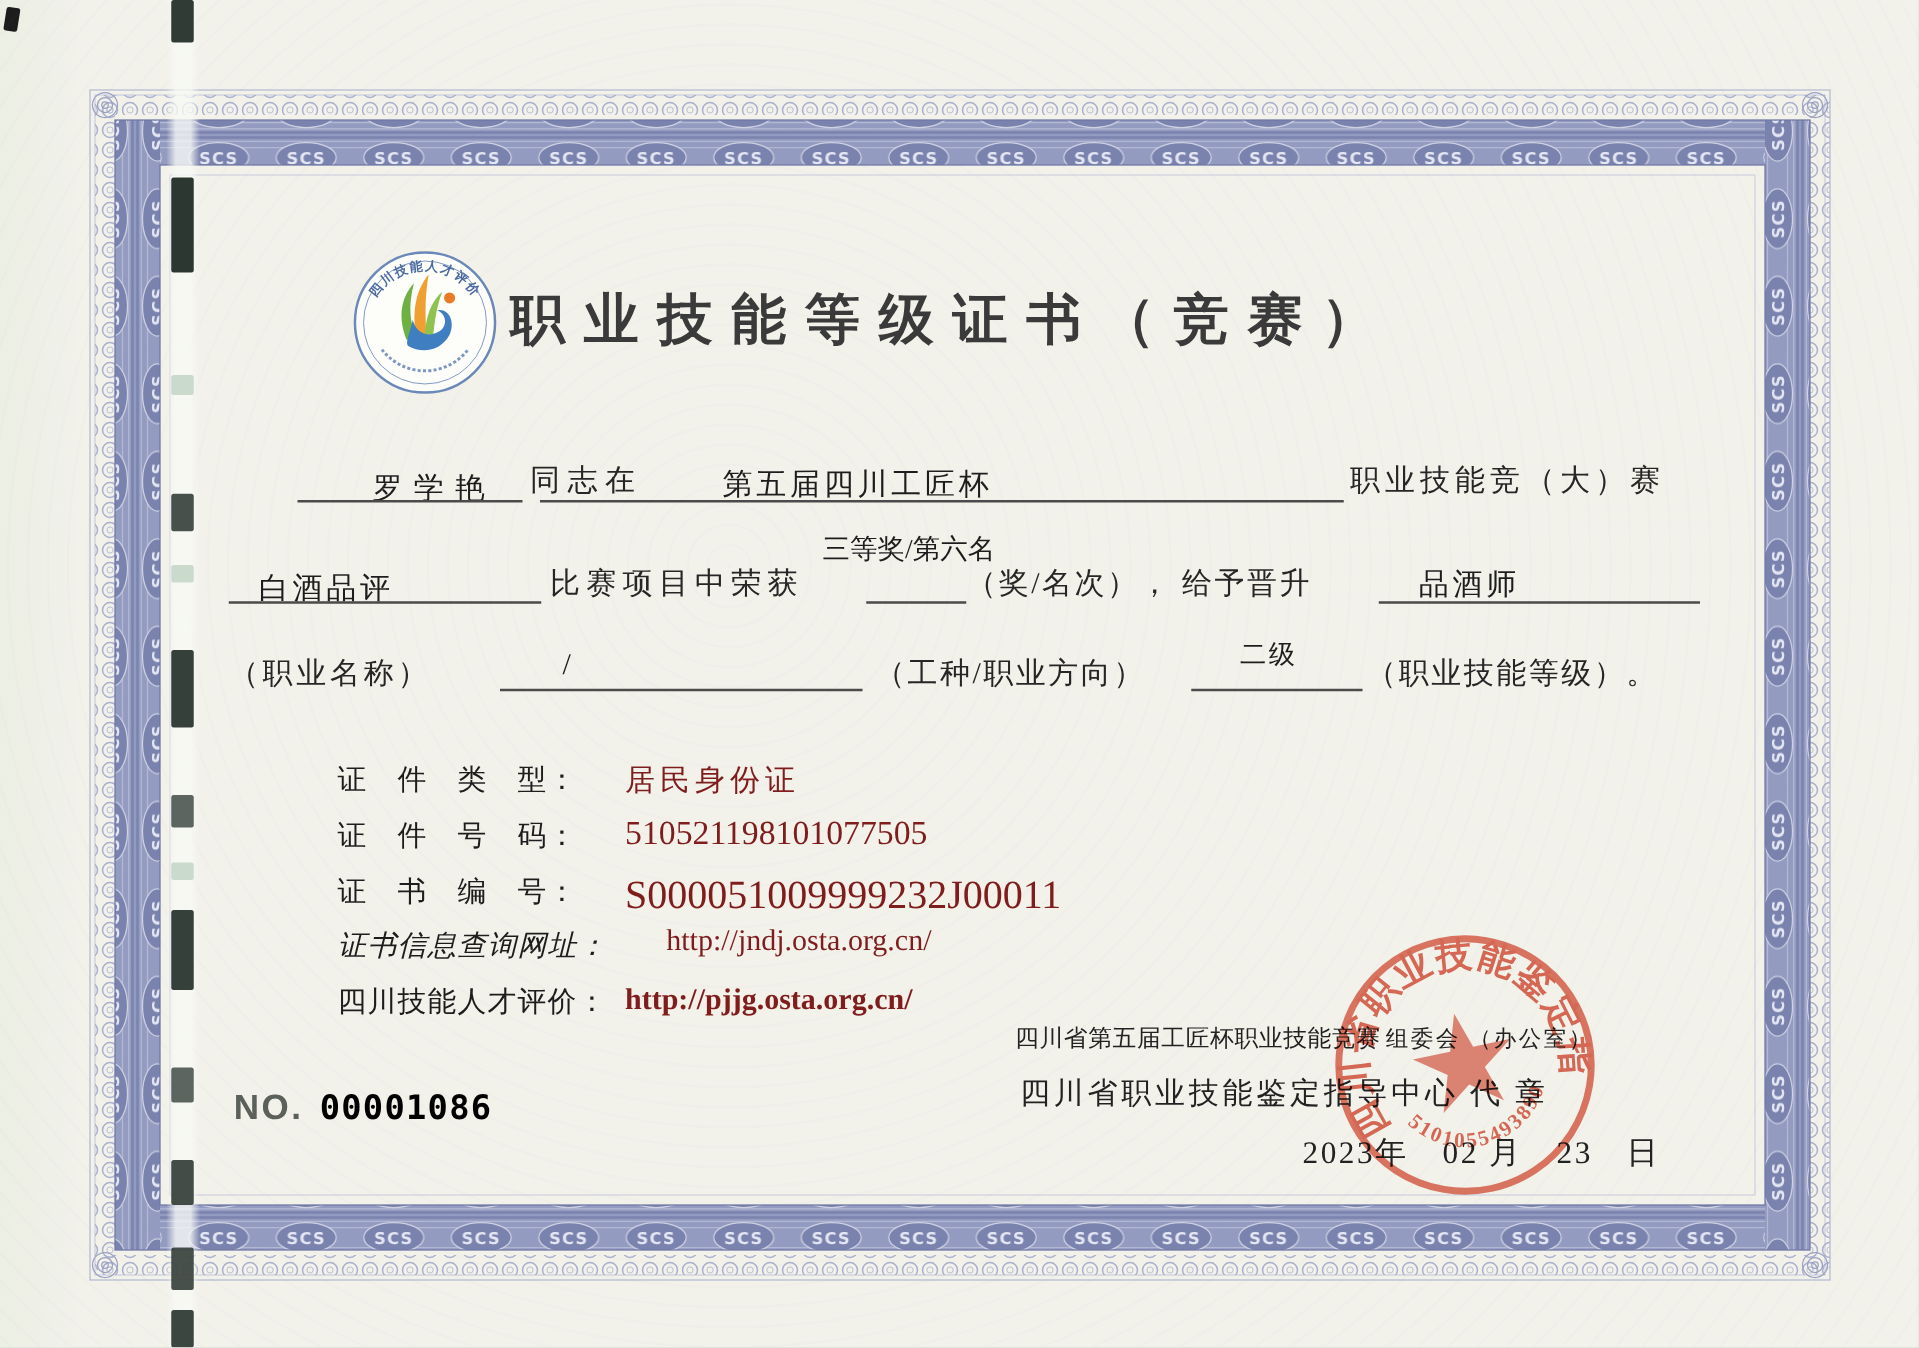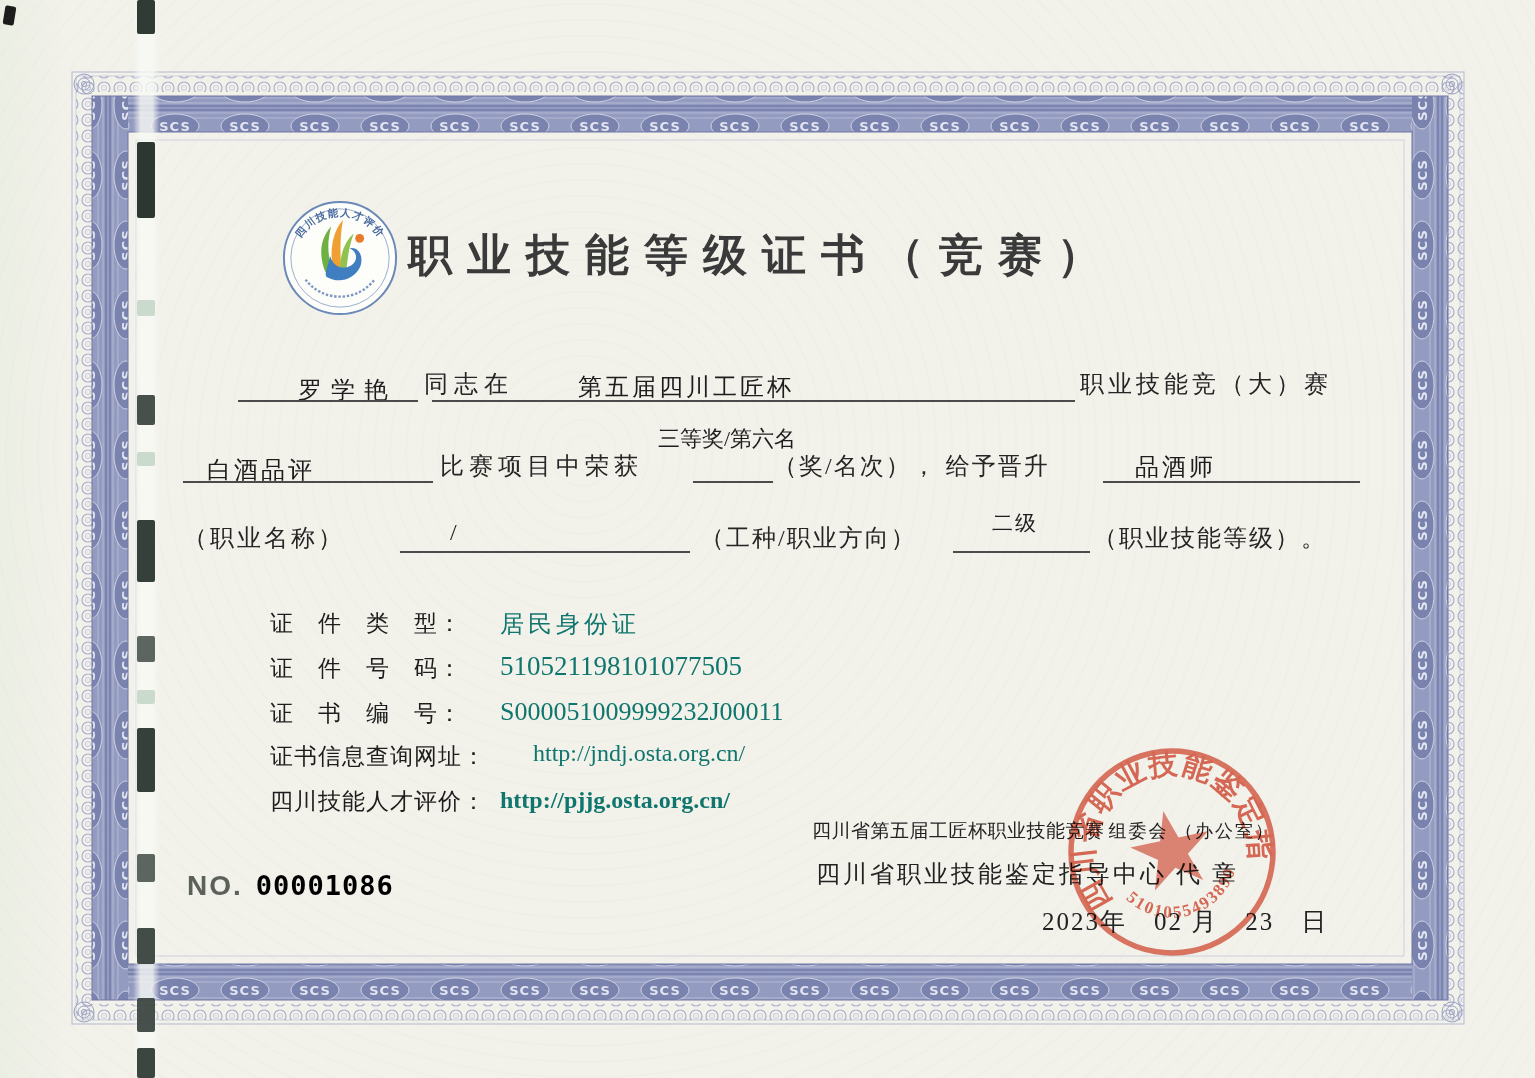--- a/index.html
+++ b/index.html
@@ -24,21 +24,21 @@
   .bmark.green{background:#9fbfa8;}
   
   .content{left:0;top:0;width:1535px;height:1078px;z-index:3;}
   .logo{left:281px;top:198px;width:118px;height:120px;}
   .title{left:408px;top:226px;width:980px;font-size:44px;font-weight:bold;
     letter-spacing:15px;color:#3a3a3a;white-space:nowrap;}
   .printed{font-size:24px;color:#262626;white-space:nowrap;}
   .filled{font-size:24px;color:#1d1d1d;white-space:nowrap;}
   .uline{border-bottom:2px solid #4b4b4b;height:0;}
   .info-label{font-size:23px;color:#1d1d1d;white-space:nowrap;letter-spacing:1px;}
-  .info-value{font-size:24px;color:#0f766e;white-space:nowrap;}
+  .info-value{font-size:24px;color:#7f1d1d;white-space:nowrap;}
   .issuer-line1{left:812px;top:818px;display:flex;align-items:baseline;white-space:nowrap;}
   .issuer-small{font-size:19px;letter-spacing:.5px;color:#222;}
   .issuer-large{font-size:18px;letter-spacing:2px;color:#222;margin-left:4px;}
   .issuer-line2{left:816px;top:858px;font-size:24px;letter-spacing:3px;color:#222;white-space:nowrap;}
   .issuer-date{left:1042px;top:905px;font-size:25px;letter-spacing:2px;color:#222;white-space:nowrap;}
   .seal{left:1032px;top:712px;z-index:5;opacity:.88;mix-blend-mode:multiply;}
   .serial{left:187px;top:870px;display:flex;align-items:baseline;gap:13px;z-index:4;}
   .serial-prefix{font-family:"Liberation Sans","DejaVu Sans",sans-serif;font-weight:bold;
     font-size:28px;color:#5c605a;letter-spacing:2px;}
   .serial-number{font-family:"DejaVu Sans Mono",monospace;font-weight:bold;
@@ -154,22 +154,22 @@
     <span class="abs filled" style="left:992px;top:509px;font-size:21px;letter-spacing:2px;">二级</span>
     <span class="abs printed" style="left:1093px;top:522px;letter-spacing:2px;">（职业技能等级）。</span>
     <div class="abs uline" style="left:400px;top:551px;width:290px;"></div>
     <div class="abs uline" style="left:953px;top:551px;width:137px;"></div>
 
     <span class="abs info-label" style="left:270px;top:608px;">证　件　类　型：</span>
     <span class="abs info-value" style="left:500px;top:608px;letter-spacing:4px;">居民身份证</span>
     <span class="abs info-label" style="left:270px;top:653px;">证　件　号　码：</span>
     <span class="abs info-value" style="left:500px;top:651px;font-size:27px;">510521198101077505</span>
     <span class="abs info-label" style="left:270px;top:698px;">证　书　编　号：</span>
-    <span class="abs info-value" style="left:500px;top:697px;font-size:26px;">S000051009999232J00011</span>
-    <span class="abs info-label" style="left:270px;top:741px;">证书信息查询网址：</span>
+    <span class="abs info-value" style="left:500px;top:697px;font-size:32px;">S000051009999232J00011</span>
+    <span class="abs info-label" style="left:270px;top:741px;font-style:italic;">证书信息查询网址：</span>
     <span class="abs info-value" style="left:500px;top:740px;font-weight:400;margin-left:33px;">http://jndj.osta.org.cn/</span>
     <span class="abs info-label" style="left:270px;top:786px;">四川技能人才评价：</span>
     <span class="abs info-value" style="left:500px;top:787px;font-weight:600;">http://pjjg.osta.org.cn/</span>
 
     <div class="abs issuer-line1">
       <span class="issuer-small">四川省第五届工匠杯职业技能竞赛</span>
       <span class="issuer-large">组委会 （办公室）</span>
     </div>
     <div class="abs issuer-line2">四川省职业技能鉴定指导中心 代 章</div>
     <div class="abs issuer-date">2023年　02 月　23　日</div>

